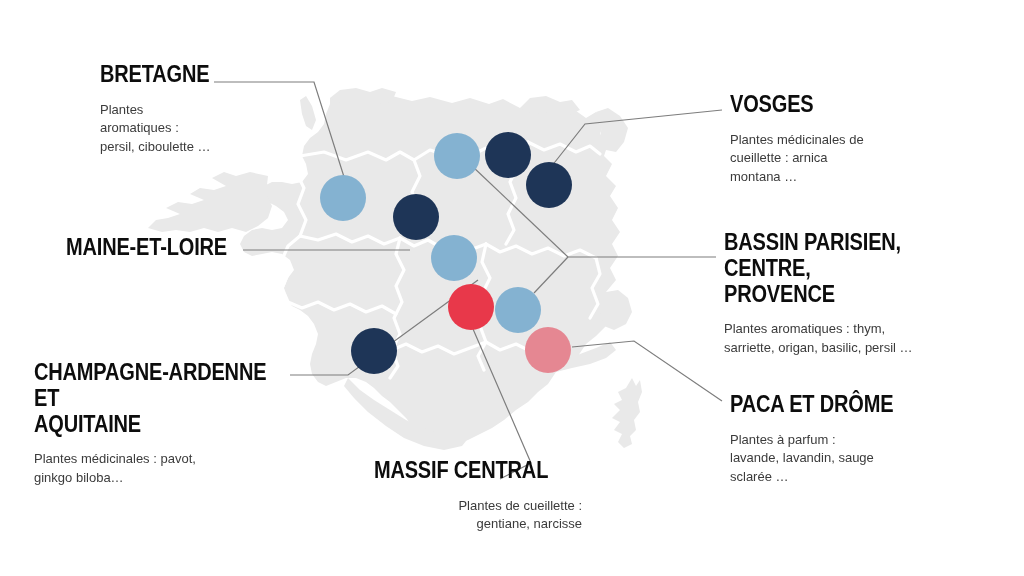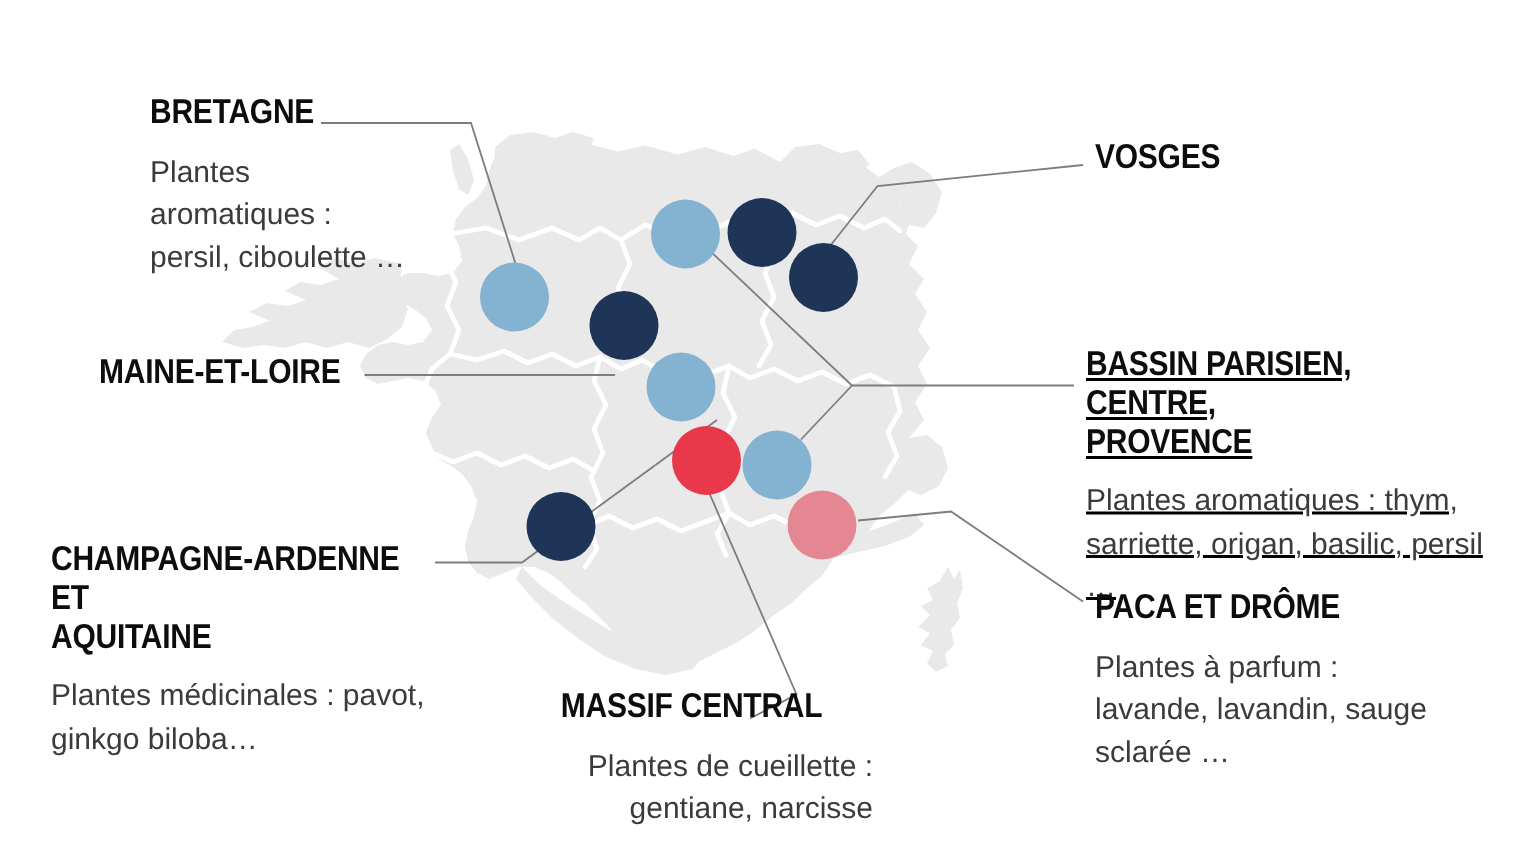--- a/index.html
+++ b/index.html
@@ -47,30 +47,30 @@
     letter-spacing: -0.2px;
     transform: scaleX(0.87);
     transform-origin: left top;
     white-space: pre-line;
     margin: 0 0 13px 0;
   }
   .callout-body {
     font-family: "Liberation Sans", sans-serif;
     font-weight: normal;
     color: #3b3b3b;
-    font-size: 20px;
+    font-size: 13px;
     line-height: 1.42;
     white-space: pre-line;
     margin: 0;
   }
 
   .c-bretagne      { left: 100px; top: 62px;  width: 190px; }
   .c-vosges        { left: 730px; top: 92px;  width: 250px; }
   .c-maine         { left: 66px;  top: 235px; width: 230px; }
-  .c-bassin        { left: 724px; top: 230px; width: 280px; text-decoration: underline; }
+  .c-bassin        { left: 724px; top: 230px; width: 280px; }
   .c-champagne     { left: 34px;  top: 360px; width: 300px; }
   .c-paca          { left: 730px; top: 392px; width: 250px; }
   .c-massif        { left: 322px; top: 458px; width: 260px; text-align: right; }
 </style>
 </head>
 <body>
 
 <div id="stage">
 
   <svg id="map-layer" viewBox="0 0 1024 576">
@@ -173,20 +173,23 @@
 
   <div class="callout c-bretagne">
     <div class="callout-title">BRETAGNE</div>
     <div class="callout-body">Plantes
 aromatiques :
 persil, ciboulette …</div>
   </div>
 
   <div class="callout c-vosges">
     <div class="callout-title">VOSGES</div>
+    <div class="callout-body">Plantes médicinales de
+cueillette : arnica
+montana …</div>
   </div>
 
   <div class="callout c-maine">
     <div class="callout-title">MAINE-ET-LOIRE</div>
   </div>
 
   <div class="callout c-bassin">
     <div class="callout-title">BASSIN PARISIEN, CENTRE,
 PROVENCE</div>
     <div class="callout-body">Plantes aromatiques : thym,

